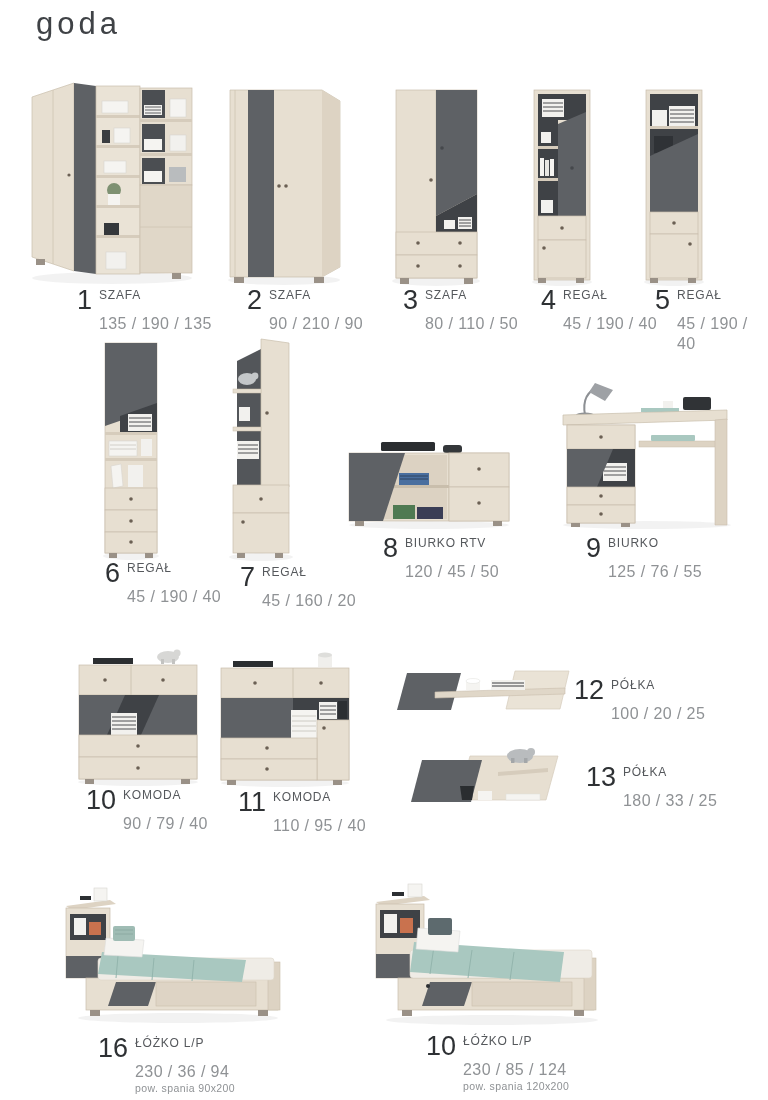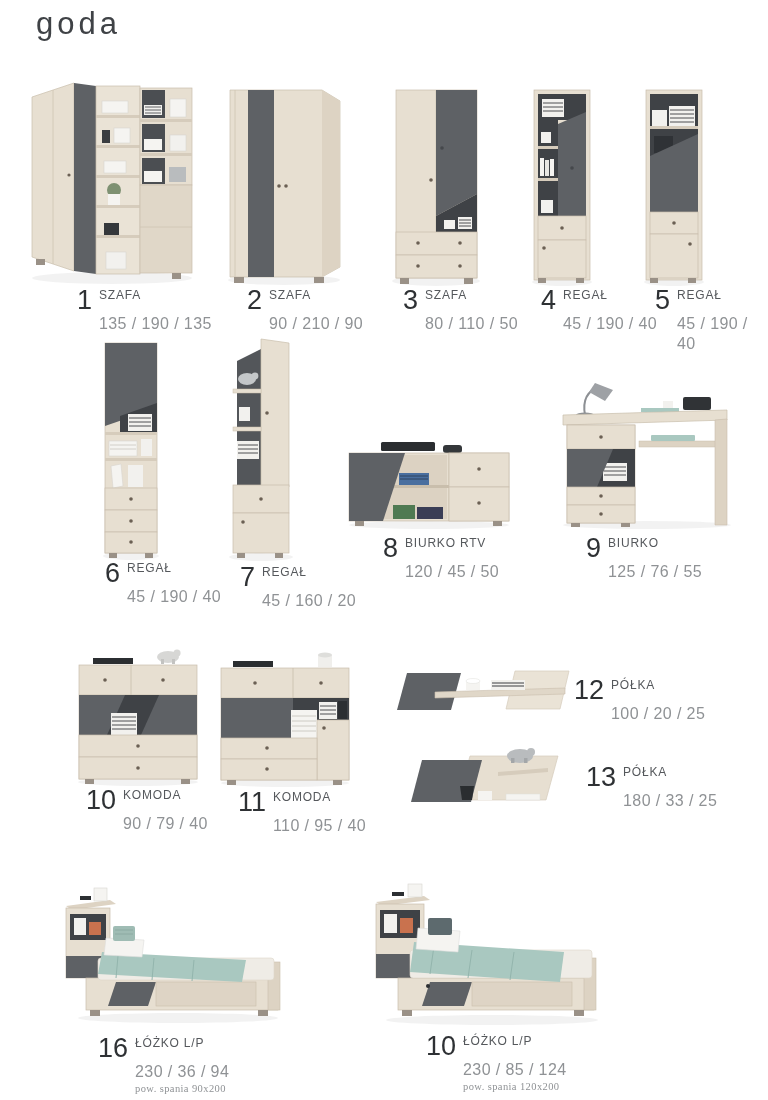--- a/index.html
+++ b/index.html
@@ -7,21 +7,21 @@
         font-family:"Liberation Sans", sans-serif;}
   #logo{position:absolute;left:36px;top:6px;font-size:31px;font-weight:300;
         letter-spacing:4px;color:#3f4246;}
   .fig{position:absolute;}
   .label{position:absolute;display:flex;align-items:flex-start;}
   .label .num{font-size:27px;font-weight:300;color:#2e3134;line-height:0.95;
               min-width:30px;text-align:right;margin-right:7px;}
   .label .txt{display:flex;flex-direction:column;line-height:1.25;}
   .label .nm{font-size:12px;color:#55585c;letter-spacing:0.8px;}
   .label .dm{font-size:16px;color:#8f9295;letter-spacing:0.4px;margin-top:11px;}
-  .label .ex{font-size:10.5px;color:#8f9295;letter-spacing:0.4px;font-family:Liberation Serif, serif;}
+  .label .ex{font-size:10.5px;color:#8f9295;letter-spacing:0.4px;}
   svg{display:block;}
 </style>
 </head>
 <body>
 
 <div id="page">
 
   <div id="logo">goda</div>
 
   <div class="fig" style="left:22px;top:75px">

